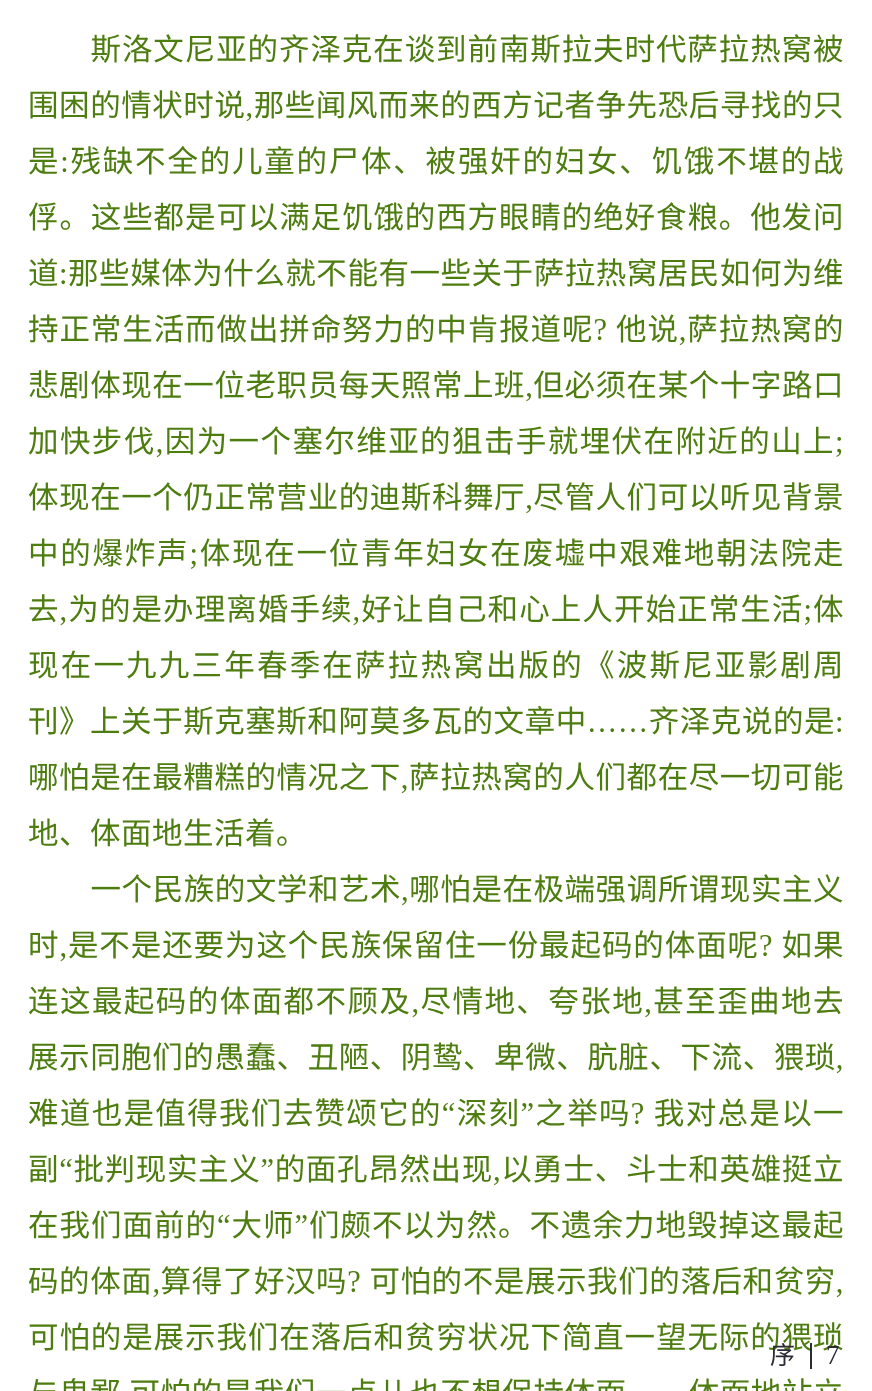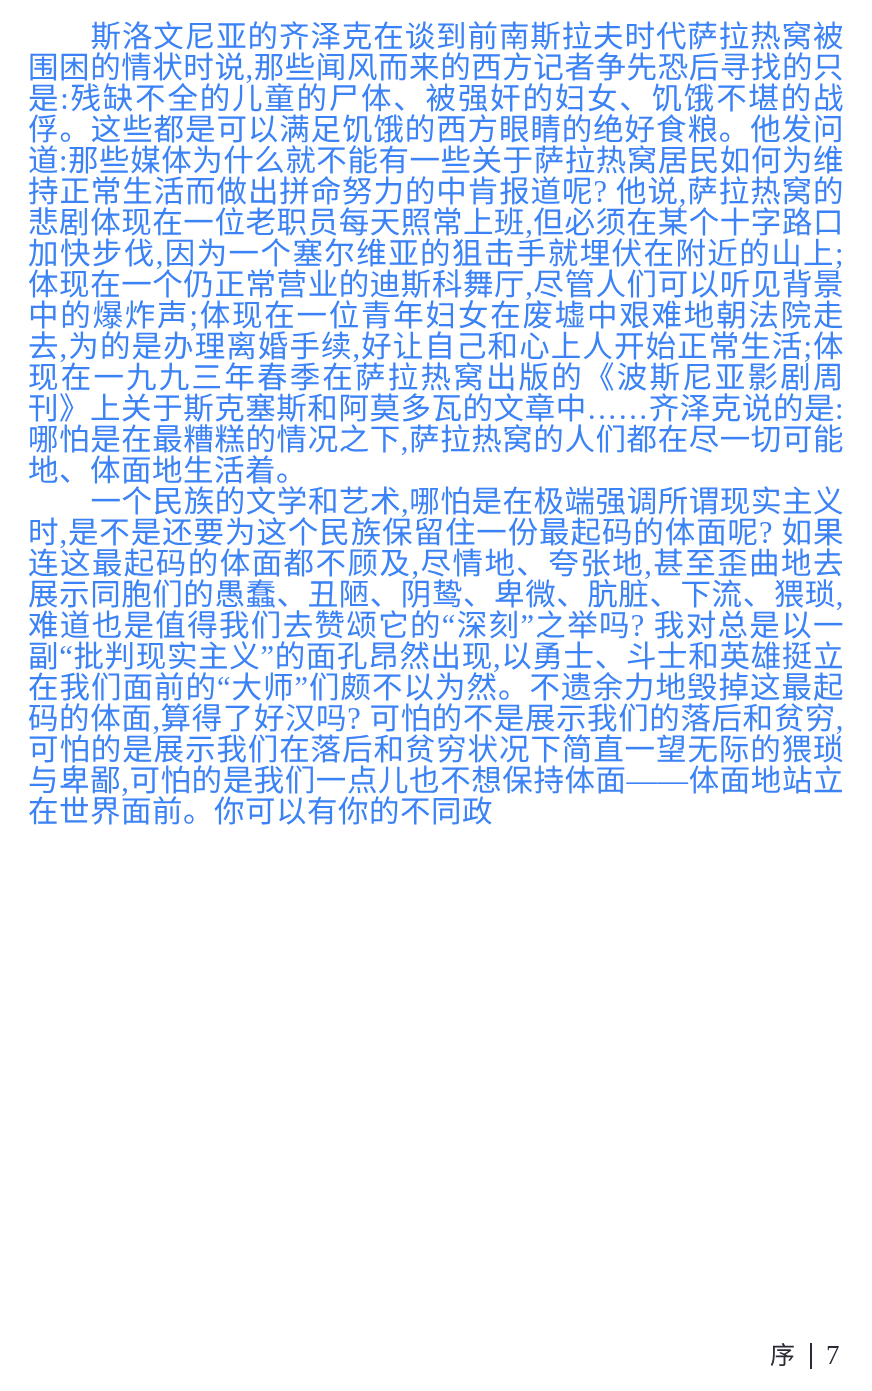--- a/index.html
+++ b/index.html
@@ -25,26 +25,26 @@
   .text-body {
     position: absolute;
     left: 28px;
     top: 22px;
     width: 816px;
   }
 
   .para {
     margin: 0 0 0 0;
     font-size: 30.5px;
-    line-height: 31px;
+    line-height: 56px;
     letter-spacing: 0.5px;
     text-align: justify;
     text-justify: inter-character;
     text-align-last: left;
-    color: #3b82f6;
+    color: #4d7c0f;
     word-break: break-all;
     font-weight: 400;
   }
 
   .para + .para {
     margin-top: 0;
   }
 
   .para.indent {
     text-indent: 2.05em;

